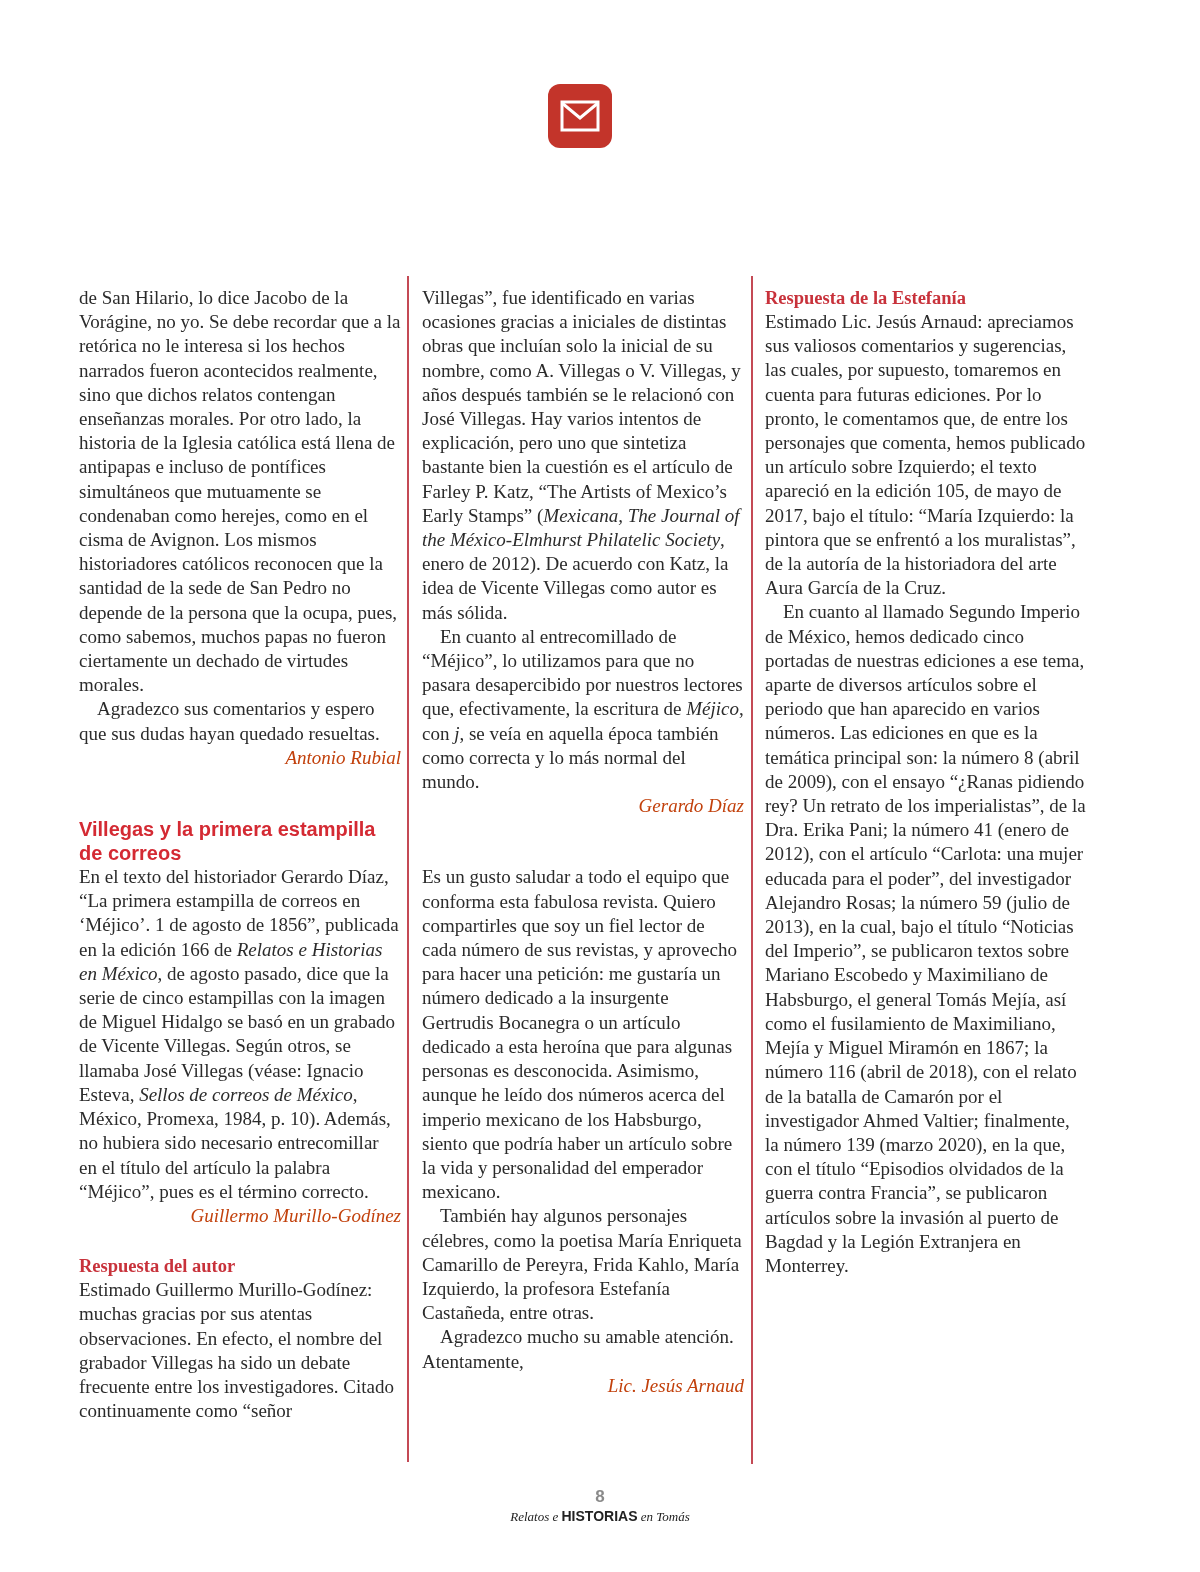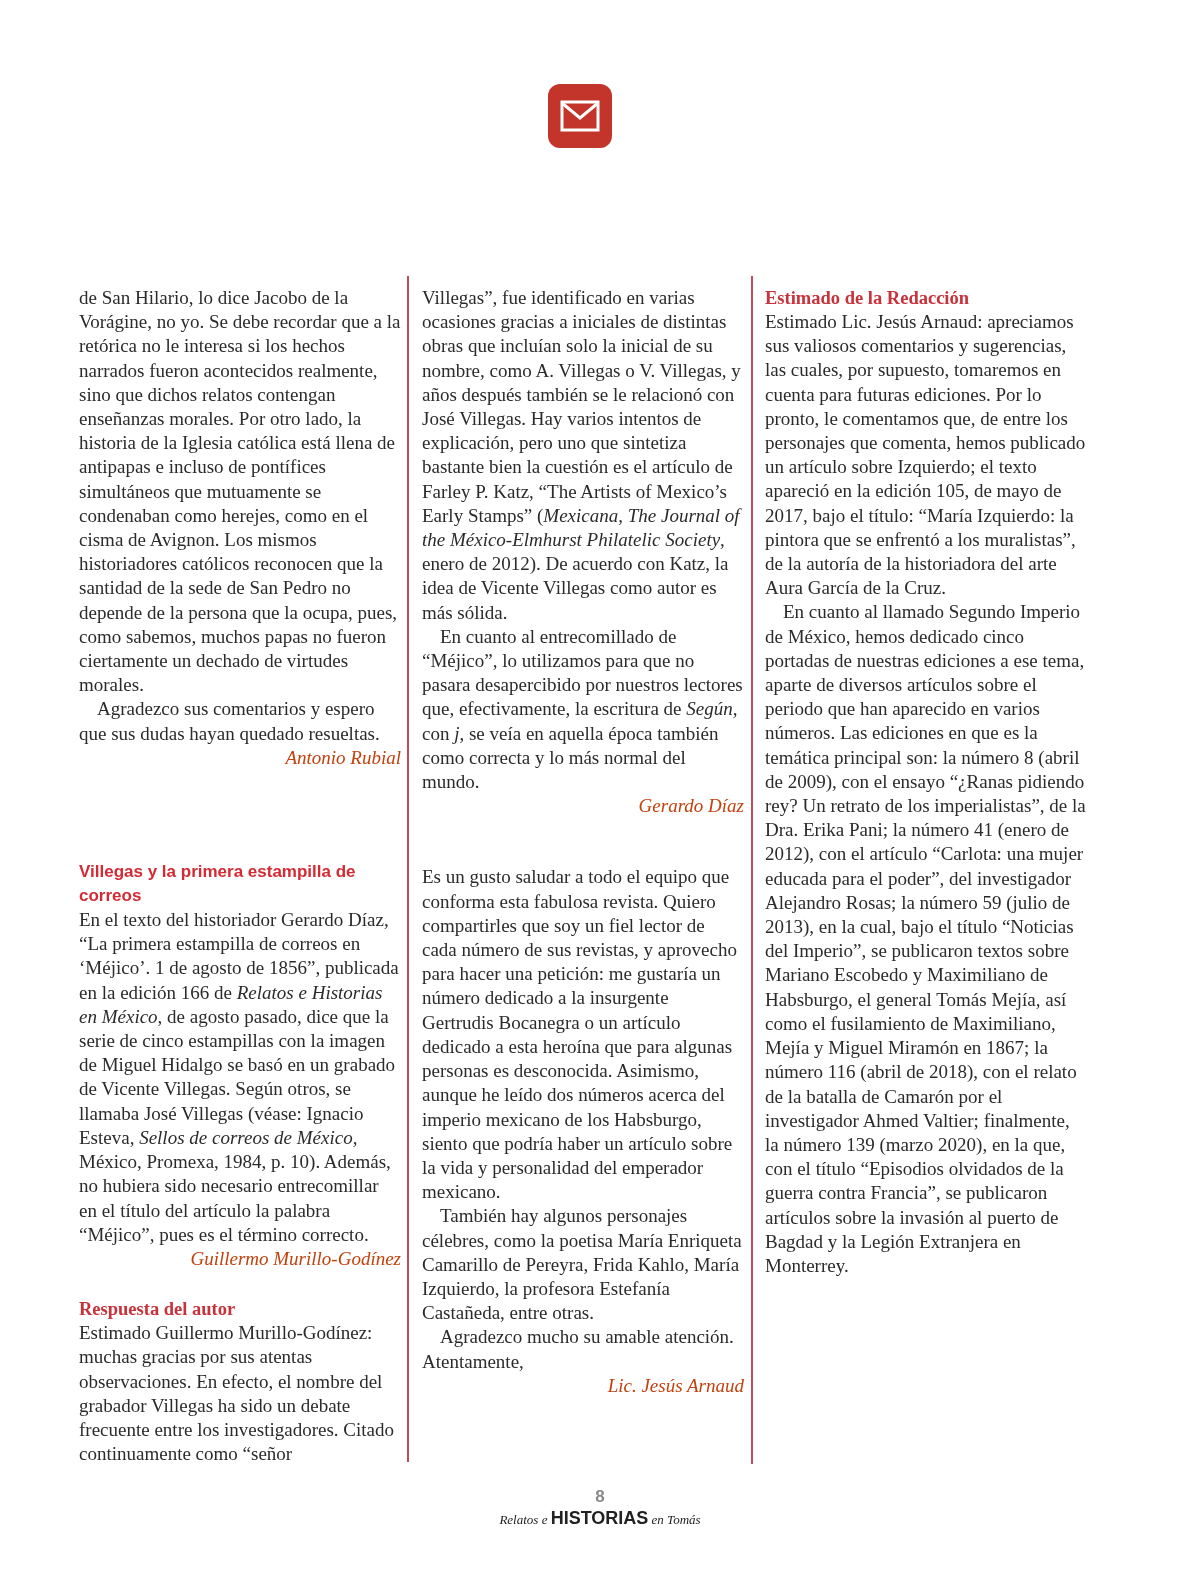--- a/index.html
+++ b/index.html
@@ -9,29 +9,29 @@
   .col { position: absolute; top: 286px; font-family: "Liberation Serif", serif; font-size: 19px; line-height: 24.2px; color: #2b2b2b; }
   .col1 { left: 79px; width: 322px; }
   .col2 { left: 422px; width: 322px; }
   .col3 { left: 765px; width: 322px; }
   .rule { position: absolute; top: 276px; width: 1.5px; background: #c44a55; }
   .rule1 { left: 407px; height: 1186px; }
   .rule2 { left: 751px; height: 1188px; }
   p { margin: 0; }
   .indent { text-indent: 18px; }
   .sig { text-align: right; font-style: italic; color: #c2410c; }
-  .h-sans { font-family: "Liberation Sans", sans-serif; font-weight: bold; color: #d42a33; font-size: 17px; line-height: 24px; margin-top: 43px; }
+  .h-sans { font-family: "Liberation Sans", sans-serif; font-weight: bold; color: #d42a33; font-size: 20px; line-height: 24px; }
   .h-serif { font-family: "Liberation Serif", serif; font-weight: bold; color: #c8323b; font-size: 18.5px; line-height: 24px; }
   .gap-lg { height: 47px; }
   .gap-md { height: 26px; }
   .footer { position: absolute; left: 0; width: 1200px; top: 1488px; text-align: center; }
   .page-num { font-family: "Liberation Sans", sans-serif; font-weight: bold; color: #8a8a8a; font-size: 17px; line-height: 18px; }
   .mag { font-size: 13px; color: #222; margin-top: 2px; }
   .mag .it { font-family: "Liberation Serif", serif; font-style: italic; }
-  .mag .bold { font-family: "Liberation Sans", sans-serif; font-weight: bold; font-size: 18px; }
+  .mag .bold { font-family: "Liberation Sans", sans-serif; font-weight: bold; font-size: 14px; }
 </style>
 </head>
 <body>
 
 <div class="mail-icon">
   <svg width="40" height="32" viewBox="0 0 40 32">
     <rect x="2" y="2" width="36" height="28" fill="none" stroke="#ffffff" stroke-width="3"></rect>
     <polyline points="2,3 20,18 38,3" fill="none" stroke="#ffffff" stroke-width="3"></polyline>
   </svg>
 </div>
@@ -47,31 +47,31 @@
   <p class="h-sans">Villegas y la primera estampilla de correos</p>
   <p><span>En el texto del historiador Gerardo Díaz, “La primera estampilla de correos en ‘Méjico’. 1 de agosto de 1856”, publicada en la edición 166 de </span><em>Relatos e Historias en México</em><span>, de agosto pasado, dice que la serie de cinco estampillas con la imagen de Miguel Hidalgo se basó en un grabado de Vicente Villegas. Según otros, se llamaba José Villegas (véase: Ignacio Esteva, </span><em>Sellos de correos de México</em><span>, México, Promexa, 1984, p. 10). Además, no hubiera sido necesario entrecomillar en el título del artículo la palabra “Méjico”, pues es el término correcto.</span></p>
   <p class="sig">Guillermo Murillo-Godínez</p>
   <div class="gap-md"></div>
   <p class="h-serif">Respuesta del autor</p>
   <p>Estimado Guillermo Murillo-Godínez: muchas gracias por sus atentas observaciones. En efecto, el nombre del grabador Villegas ha sido un debate frecuente entre los investigadores. Citado continuamente como “señor</p>
 </div>
 
 <div class="col col2">
   <p><span>Villegas”, fue identificado en varias ocasiones gracias a iniciales de distintas obras que incluían solo la inicial de su nombre, como A. Villegas o V. Villegas, y años después también se le relacionó con José Villegas. Hay varios intentos de explicación, pero uno que sintetiza bastante bien la cuestión es el artículo de Farley P. Katz, “The Artists of Mexico’s Early Stamps” (</span><em>Mexicana, The Journal of the México-Elmhurst Philatelic Society</em><span>, enero de 2012). De acuerdo con Katz, la idea de Vicente Villegas como autor es más sólida.</span></p>
-  <p class="indent"><span>En cuanto al entrecomillado de “Méjico”, lo utilizamos para que no pasara desapercibido por nuestros lectores que, efectivamente, la escritura de </span><em>Según</em><span>, con </span><em>j</em><span>, se veía en aquella época también como correcta y lo más normal del mundo.</span></p>
+  <p class="indent"><span>En cuanto al entrecomillado de “Méjico”, lo utilizamos para que no pasara desapercibido por nuestros lectores que, efectivamente, la escritura de </span><em>Méjico</em><span>, con </span><em>j</em><span>, se veía en aquella época también como correcta y lo más normal del mundo.</span></p>
   <p class="sig">Gerardo Díaz</p>
   <div class="gap-lg"></div>
   <p>Es un gusto saludar a todo el equipo que conforma esta fabulosa revista. Quiero compartirles que soy un fiel lector de cada número de sus revistas, y aprovecho para hacer una petición: me gustaría un número dedicado a la insurgente Gertrudis Bocanegra o un artículo dedicado a esta heroína que para algunas personas es desconocida. Asimismo, aunque he leído dos números acerca del imperio mexicano de los Habsburgo, siento que podría haber un artículo sobre la vida y personalidad del emperador mexicano.</p>
   <p class="indent">También hay algunos personajes célebres, como la poetisa María Enriqueta Camarillo de Pereyra, Frida Kahlo, María Izquierdo, la profesora Estefanía Castañeda, entre otras.</p>
   <p class="indent">Agradezco mucho su amable atención. Atentamente,</p>
   <p class="sig">Lic. Jesús Arnaud</p>
 </div>
 
 <div class="col col3">
-  <p class="h-serif">Estimado de la Redacción</p>
+  <p class="h-serif">Respuesta de la Estefanía</p>
   <p>Estimado Lic. Jesús Arnaud: apreciamos sus valiosos comentarios y sugerencias, las cuales, por supuesto, tomaremos en cuenta para futuras ediciones. Por lo pronto, le comentamos que, de entre los personajes que comenta, hemos publicado un artículo sobre Izquierdo; el texto apareció en la edición 105, de mayo de 2017, bajo el título: “María Izquierdo: la pintora que se enfrentó a los muralistas”, de la autoría de la historiadora del arte Aura García de la Cruz.</p>
   <p class="indent">En cuanto al llamado Segundo Imperio de México, hemos dedicado cinco portadas de nuestras ediciones a ese tema, aparte de diversos artículos sobre el periodo que han aparecido en varios números. Las ediciones en que es la temática principal son: la número 8 (abril de 2009), con el ensayo “¿Ranas pidiendo rey? Un retrato de los imperialistas”, de la Dra. Erika Pani; la número 41 (enero de 2012), con el artículo “Carlota: una mujer educada para el poder”, del investigador Alejandro Rosas; la número 59 (julio de 2013), en la cual, bajo el título “Noticias del Imperio”, se publicaron textos sobre Mariano Escobedo y Maximiliano de Habsburgo, el general Tomás Mejía, así como el fusilamiento de Maximiliano, Mejía y Miguel Miramón en 1867; la número 116 (abril de 2018), con el relato de la batalla de Camarón por el investigador Ahmed Valtier; finalmente, la número 139 (marzo 2020), en la que, con el título “Episodios olvidados de la guerra contra Francia”, se publicaron artículos sobre la invasión al puerto de Bagdad y la Legión Extranjera en Monterrey.</p>
 </div>
 
 <div class="footer">
   <div class="page-num">8</div>
   <div class="mag"><span class="it">Relatos e </span><span class="bold">HISTORIAS</span><span class="it"> en Tomás</span></div>
 </div>
 
 </body></html>

